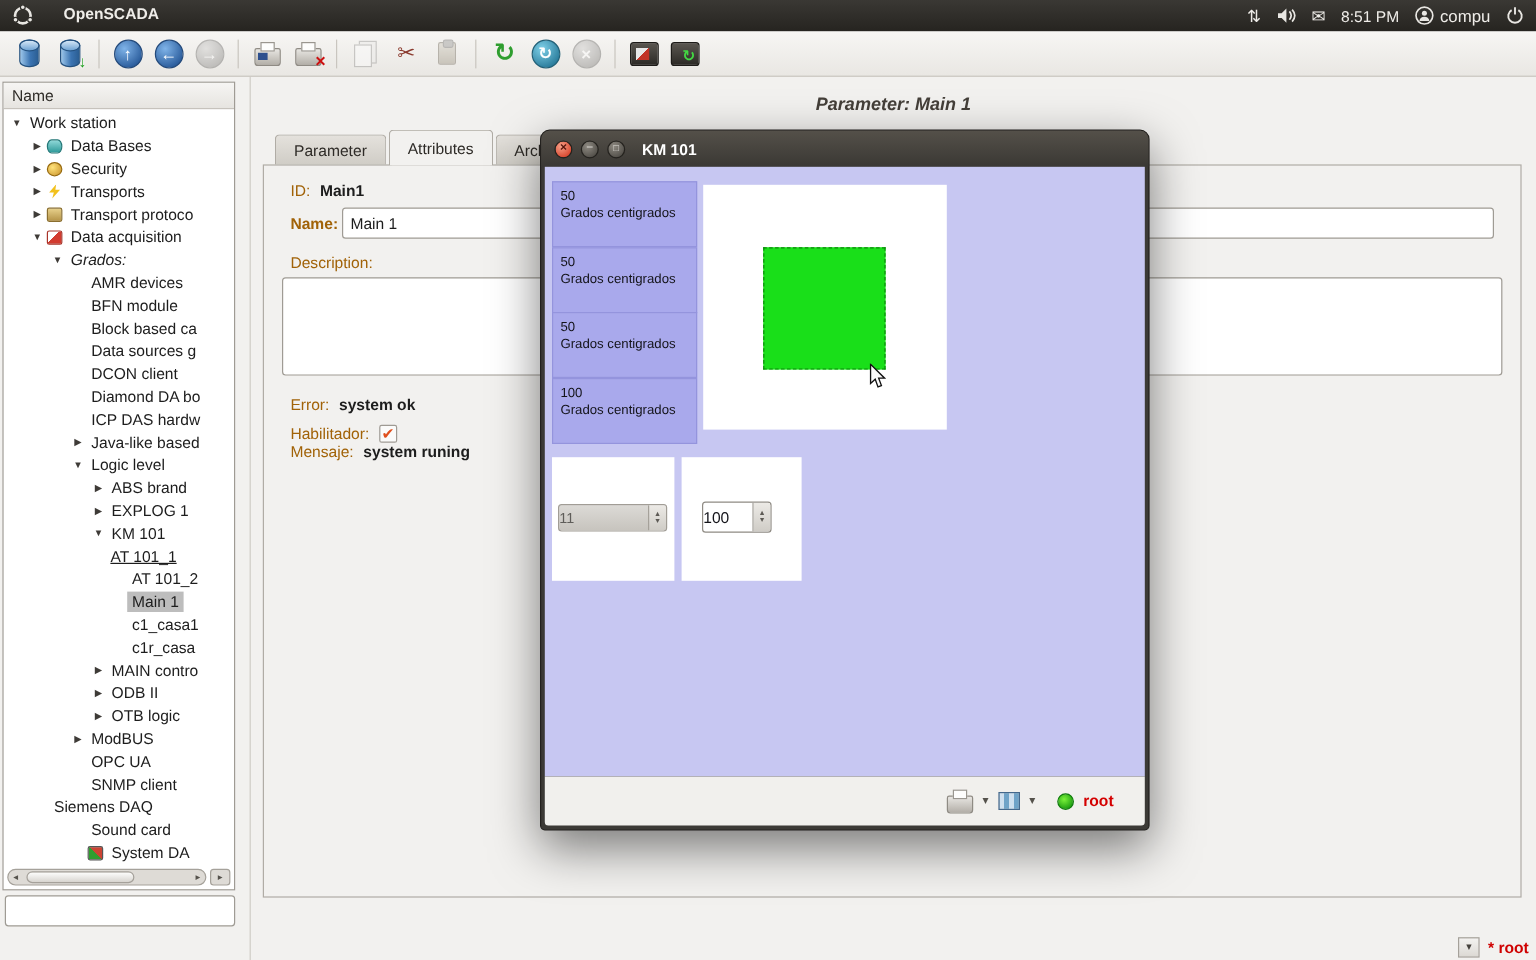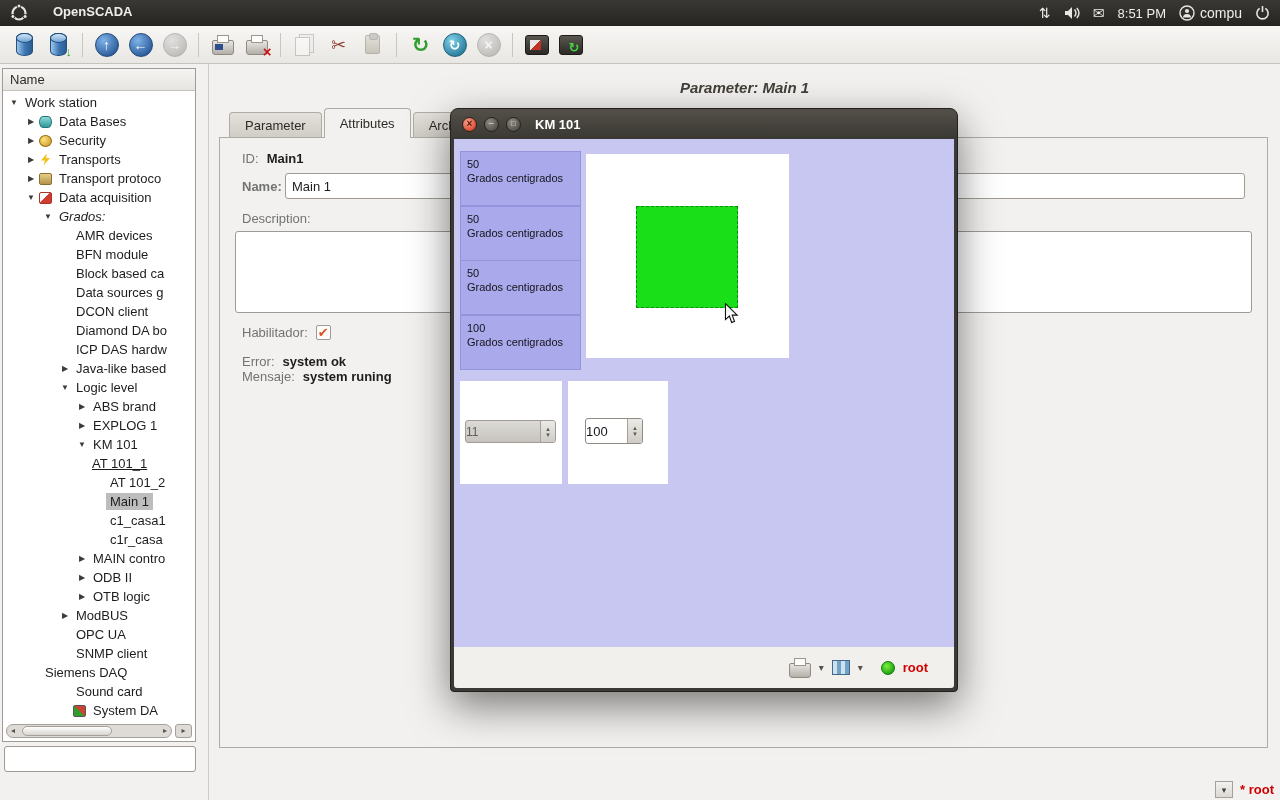--- a/index.html
+++ b/index.html
@@ -85,21 +85,21 @@
   .main { position:absolute; left:208px; top:64px; right:0; bottom:0; border-left:1px solid #cfccc6; }
   .page-title { position:absolute; top:15px; left:0; right:0; text-align:center;
     font-weight:bold; font-style:italic; font-size:15px; color:#443f39; }
   .tabs { position:absolute; top:44px; left:20px; display:flex; align-items:flex-end; height:30px; }
   .tab { height:26px; padding:0 15px; display:flex; align-items:center; color:#2e2b27; margin-right:2px;
     background:linear-gradient(#e4e1dc,#cfccc5); border:1px solid #b0aca5; border-bottom:none; border-radius:4px 4px 0 0; }
   .tab.active { background:#f2f1ef; height:30px; position:relative; z-index:2; }
   .tab-frame { position:absolute; left:10px; right:12px; top:73px; bottom:52px;
     border:1px solid #b0aca5; background:#f2f1ef; padding:13px 22px; }
   .frow { display:flex; align-items:center; }
-  .flabel { color:#737373; }
+  .flabel { color:#a16207; }
   .fvalue { font-weight:bold; margin-left:8px; }
   .row-id { margin-bottom:7px; }
   .row-name .flabel { width:43px;font-weight:bold; }
   .text-input { border:1px solid #9f9b94; border-radius:3px; background:#fff; padding:2px 6px;
     font:13px "Liberation Sans",sans-serif; color:#1d1d1d; }
   .name-input { flex:1; height:26px; }
   .row-desc-label { margin-top:12px; margin-bottom:5px; }
   .desc-area { width:calc(100% + 14px); margin-left:-7px; height:82px; resize:none; }
   .row-error { margin-top:14px; }
   .row-enable { margin-top:9px; }
@@ -411,27 +411,27 @@
       <span class="fvalue">Main1</span>
     </div>
     <div class="frow row-name">
       <span class="flabel">Name:</span>
       <input class="text-input name-input" value="Main 1" style="">
     </div>
     <div class="frow row-desc-label">
       <span class="flabel">Description:</span>
     </div>
     <textarea class="text-input desc-area" style=""></textarea>
+    <div class="frow row-error">
+      <span class="flabel">Error:</span>
+      <span class="fvalue">system ok</span>
+    </div>
     <div class="frow row-enable">
       <span class="flabel">Habilitador:</span>
       <span class="cb">✔</span>
-    </div>
-    <div class="frow row-error">
-      <span class="flabel">Error:</span>
-      <span class="fvalue">system ok</span>
     </div>
     <div class="frow row-msg">
       <span class="flabel">Mensaje:</span>
       <span class="fvalue">system runing</span>
     </div>
   </div>
   <div class="win-status">
     <span class="combo-btn">▾</span>
     <span class="status-user">* root</span>
   </div>

